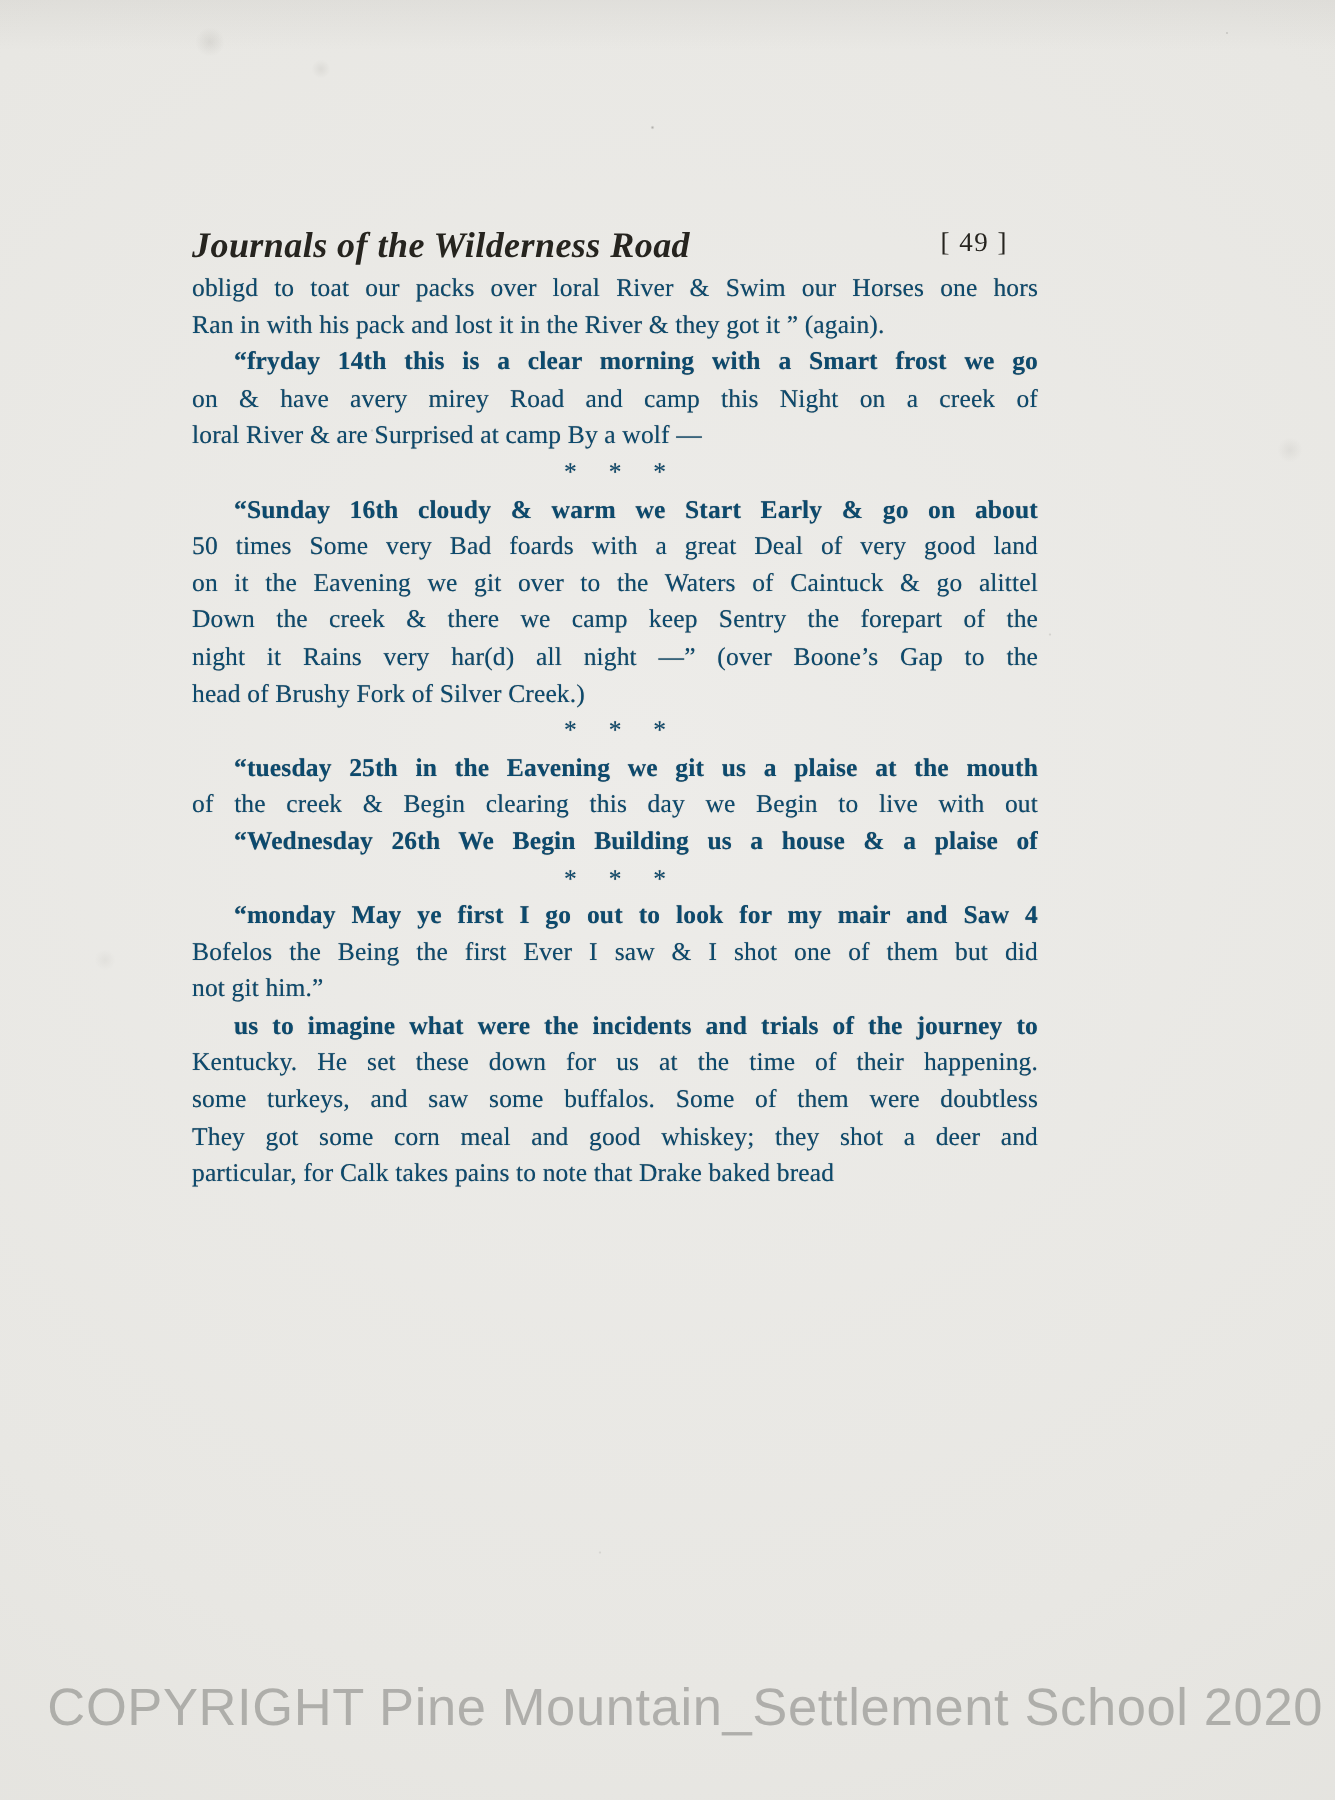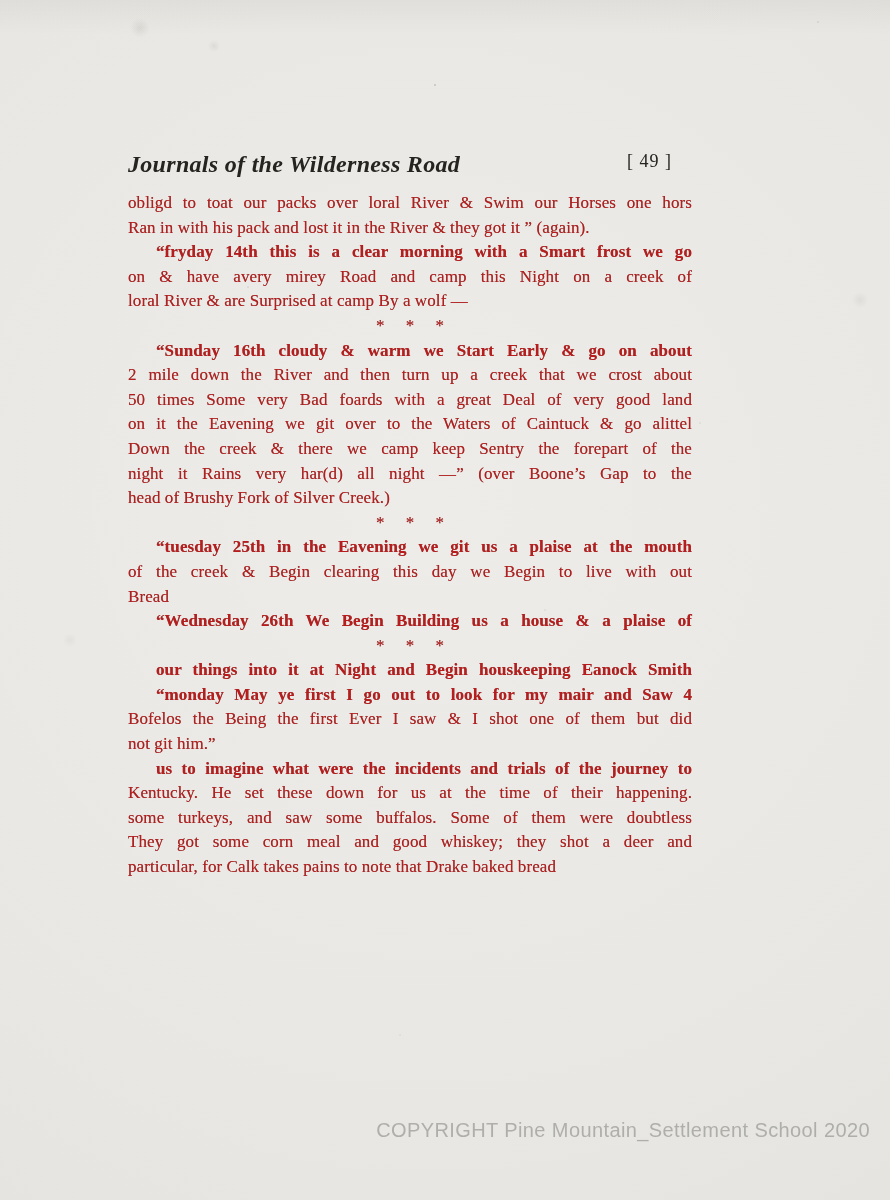--- a/index.html
+++ b/index.html
@@ -41,41 +41,41 @@
     letter-spacing: 0.3px;
   }
   .running-header .pagenum {
     position: absolute; right: 20px; top: 0;
     font-size: 18px;
     letter-spacing: 1px;
     margin-left: 14px;
   }
   .body-text {
     position: absolute;
-    left: 128px; top: 191px; width: 564px;
+    left: 128px; top: 180px; width: 564px;
     font-size: 17px;
     line-height: 24.6px;
-    color: #b91c1c;
+    color: #0c4a6e;
     text-shadow: 0 0 0.5px rgba(45,42,36,0.55);
     letter-spacing: 0.1px;
   }
   .line { white-space: normal; }
   .just { text-align: justify; text-align-last: justify; }
   .para.indent .line:first-child { text-indent: 28px; font-weight: bold; }
   .sep {
     text-align: center;
     word-spacing: 17px;
     font-size: 17px;
     letter-spacing: 0;
   }
   .watermark {
     position: absolute;
-    right: 20px; top: 1119px;
+    right: 8px; top: 1119px;
     font-family: "Liberation Sans", sans-serif;
-    font-size: 20px;
+    font-size: 35px;
     color: rgba(122,122,118,0.52);
     letter-spacing: 0.4px;
     white-space: nowrap;
     margin-left: 16px;
   }
 </style>
 </head>
 <body>
 
 <div class="speckles"></div>
@@ -95,44 +95,41 @@
   <div class="para indent">
     <div class="line just">“fryday 14th this is a clear morning with a Smart frost we go</div>
     <div class="line just">on &amp; have avery mirey Road and camp this Night on a creek of</div>
     <div class="line">loral River &amp; are Surprised at camp By a wolf —</div>
   </div>
 
   <div class="sep">* * *</div>
 
   <div class="para indent">
     <div class="line just">“Sunday 16th cloudy &amp; warm we Start Early &amp; go on about</div>
-    <div class="line just">2 mile down the River and then turn up a creek that we crost about</div>
     <div class="line just">50 times Some very Bad foards with a great Deal of very good land</div>
     <div class="line just">on it the Eavening we git over to the Waters of Caintuck &amp; go alittel</div>
     <div class="line just">Down the creek &amp; there we camp keep Sentry the forepart of the</div>
     <div class="line just">night it Rains very har(d) all night —” (over Boone’s Gap to the</div>
     <div class="line">head of Brushy Fork of Silver Creek.)</div>
   </div>
 
   <div class="sep">* * *</div>
 
   <div class="para indent">
     <div class="line just">“tuesday 25th in the Eavening we git us a plaise at the mouth</div>
     <div class="line just">of the creek &amp; Begin clearing this day we Begin to live with out</div>
-    <div class="line">Bread</div>
   </div>
 
   <div class="para indent">
     <div class="line just">“Wednesday 26th We Begin Building us a house &amp; a plaise of</div>
   </div>
 
   <div class="sep">* * *</div>
 
   <div class="para indent">
-    <div class="line just">our things into it at Night and Begin houskeeping Eanock Smith</div>
   </div>
 
   <div class="para indent">
     <div class="line just">“monday May ye first I go out to look for my mair and Saw 4</div>
     <div class="line just">Bofelos the Being the first Ever I saw &amp; I shot one of them but did</div>
     <div class="line">not git him.”</div>
   </div>
 
   <div class="para indent">
     <div class="line just">us to imagine what were the incidents and trials of the journey to</div>

